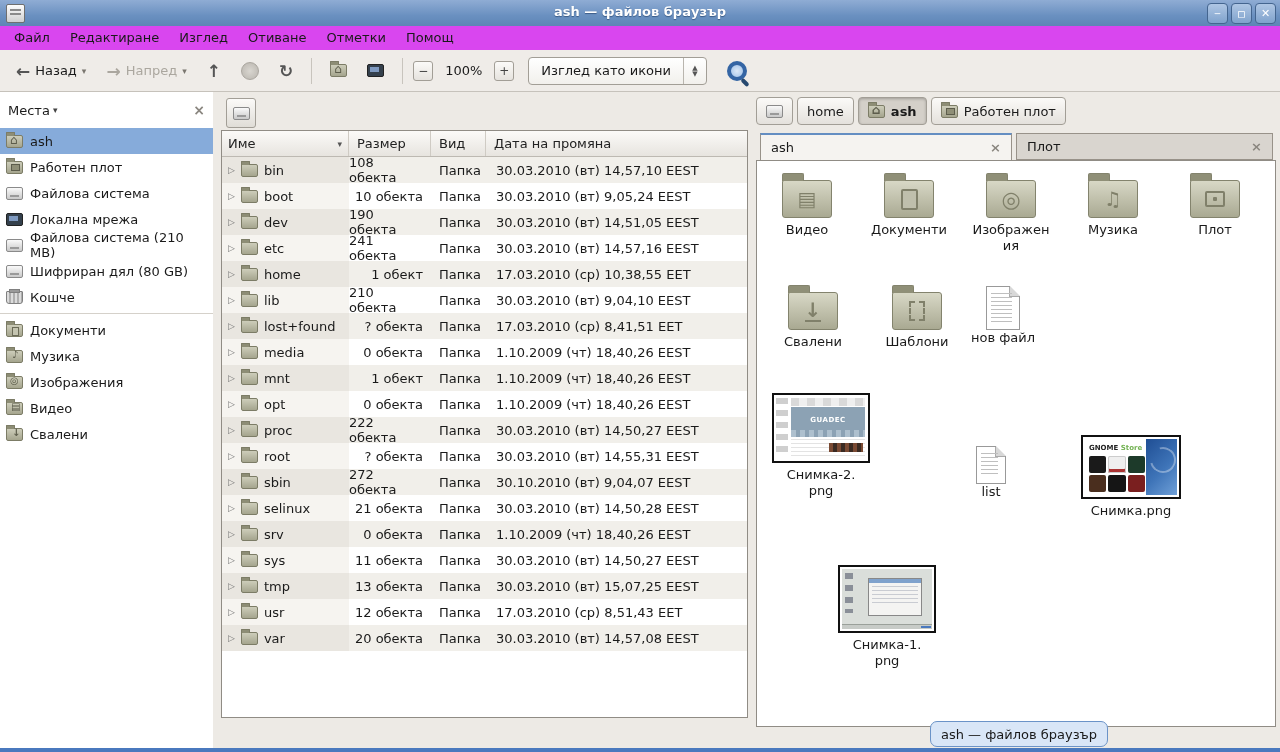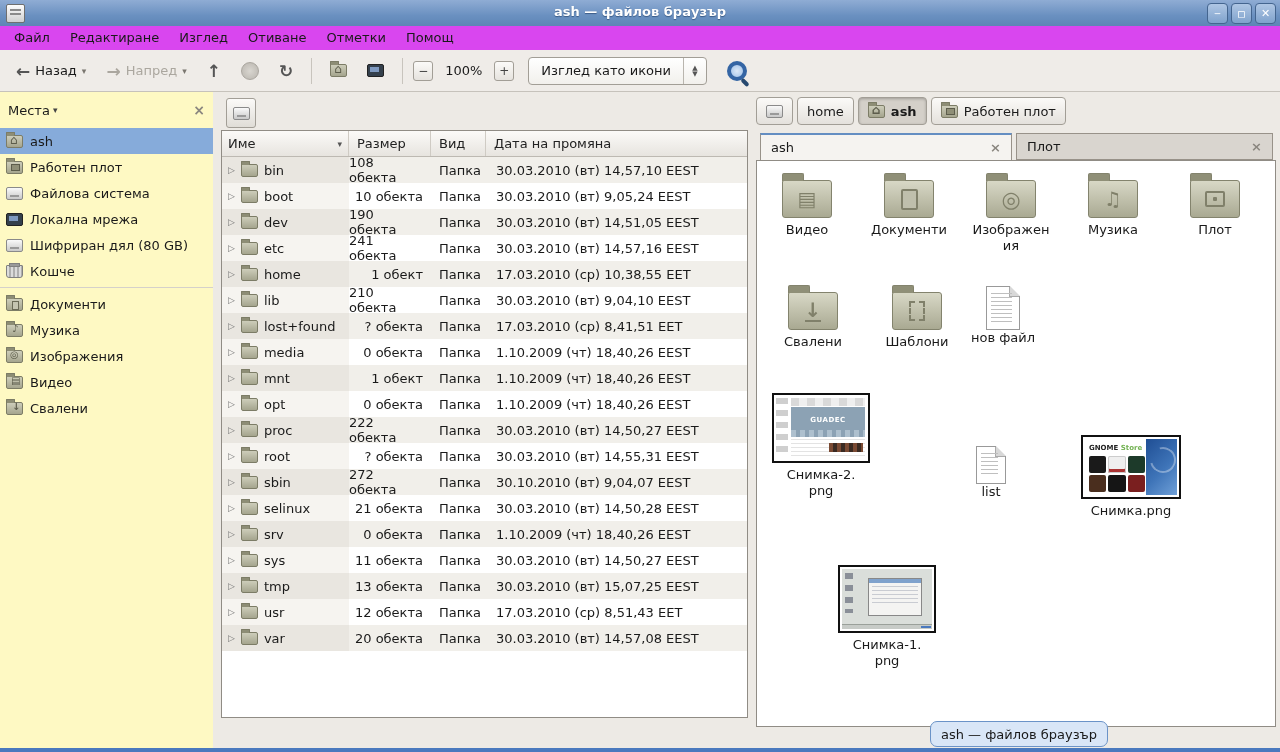--- a/index.html
+++ b/index.html
@@ -41,21 +41,21 @@
   .viewsel{display:flex;align-items:center;height:26px;border:1px solid #A29E96;border-radius:4px;background:linear-gradient(#fff,#F2F0EC);
     margin-left:10px;}
   .viewsel .vlabel{padding:0 12px;}
   .viewsel .vspin{width:22px;border-left:1px solid #B9B5AE;height:100%;display:flex;flex-direction:column;align-items:center;justify-content:center;color:#555;}
   .vspin i{font-style:normal;font-size:7px;line-height:6px;}
   .searchwrap{margin-left:14px;position:relative;width:24px;height:24px;}
   .search-glass{position:absolute;left:2px;top:2px;width:12px;height:12px;border:4px solid #3465A4;border-radius:50%;background:radial-gradient(#dce9f7,#9fc0e8);}
   .search-glass::after{content:"";position:absolute;left:12px;top:13px;width:4px;height:9px;background:#27496F;transform:rotate(-45deg);border-radius:2px;}
 
   
-  .sidebar{position:absolute;left:0;top:92px;width:213px;bottom:4px;background:#fef9c3;}
+  .sidebar{position:absolute;left:0;top:92px;width:213px;bottom:4px;background:#ffffff;}
   .sb-header{display:flex;align-items:center;height:36px;padding:0 8px;}
   .sb-caret{font-size:9px;margin-left:3px;color:#444;}
   .sb-close{margin-left:auto;color:#8a867f;font-size:14px;font-weight:bold;}
   .sb-item{display:flex;align-items:center;gap:7px;height:26px;padding-left:6px;}
   .sb-item.selected{background:#86ABDA;}
   .sb-sep{height:1px;background:#D5D1CA;margin:3px 0;}
   .sb-icon{position:relative;width:17px;height:13px;flex:none;}
   [data-name$="folder-icon"]{background:linear-gradient(#CDCDBA,#A5A58E);border:1px solid #7C7C66;border-radius:1px 2px 2px 2px;box-sizing:border-box;}
   [data-name$="folder-icon"]::before{content:"";position:absolute;top:-4px;left:-1px;width:7px;height:3px;background:#8D8D75;border:1px solid #7C7C66;border-bottom:none;border-radius:1px 1px 0 0;}
   .i-home-folder-icon::after{content:"⌂";position:absolute;left:3px;top:-3px;font-size:12px;color:#5d5d4c;}
@@ -250,20 +250,24 @@
         <div class="sb-item" data-name="sidebar-item">
           <span class="sb-icon i-disk-icon" data-name="disk-icon"></span>
           <span data-name="sidebar-item-label">Файлова система</span>
         </div>
         <div class="sb-item" data-name="sidebar-item">
           <span class="sb-icon i-network-icon" data-name="network-icon"></span>
           <span data-name="sidebar-item-label">Локална мрежа</span>
         </div>
         <div class="sb-item" data-name="sidebar-item">
           <span class="sb-icon i-disk-icon" data-name="disk-icon"></span>
+          <span data-name="sidebar-item-label">Файлова система (210 MB)</span>
+        </div>
+        <div class="sb-item" data-name="sidebar-item">
+          <span class="sb-icon i-disk-icon" data-name="disk-icon"></span>
           <span data-name="sidebar-item-label">Шифриран дял (80 GB)</span>
         </div>
         <div class="sb-item" data-name="sidebar-item">
           <span class="sb-icon i-trash-icon" data-name="trash-icon"></span>
           <span data-name="sidebar-item-label">Кошче</span>
         </div>
     </div>
     <div class="sb-sep" data-name="sidebar-separator"></div>
     <div data-name="bookmarks-list">
       <div class="sb-item" data-name="sidebar-item">

